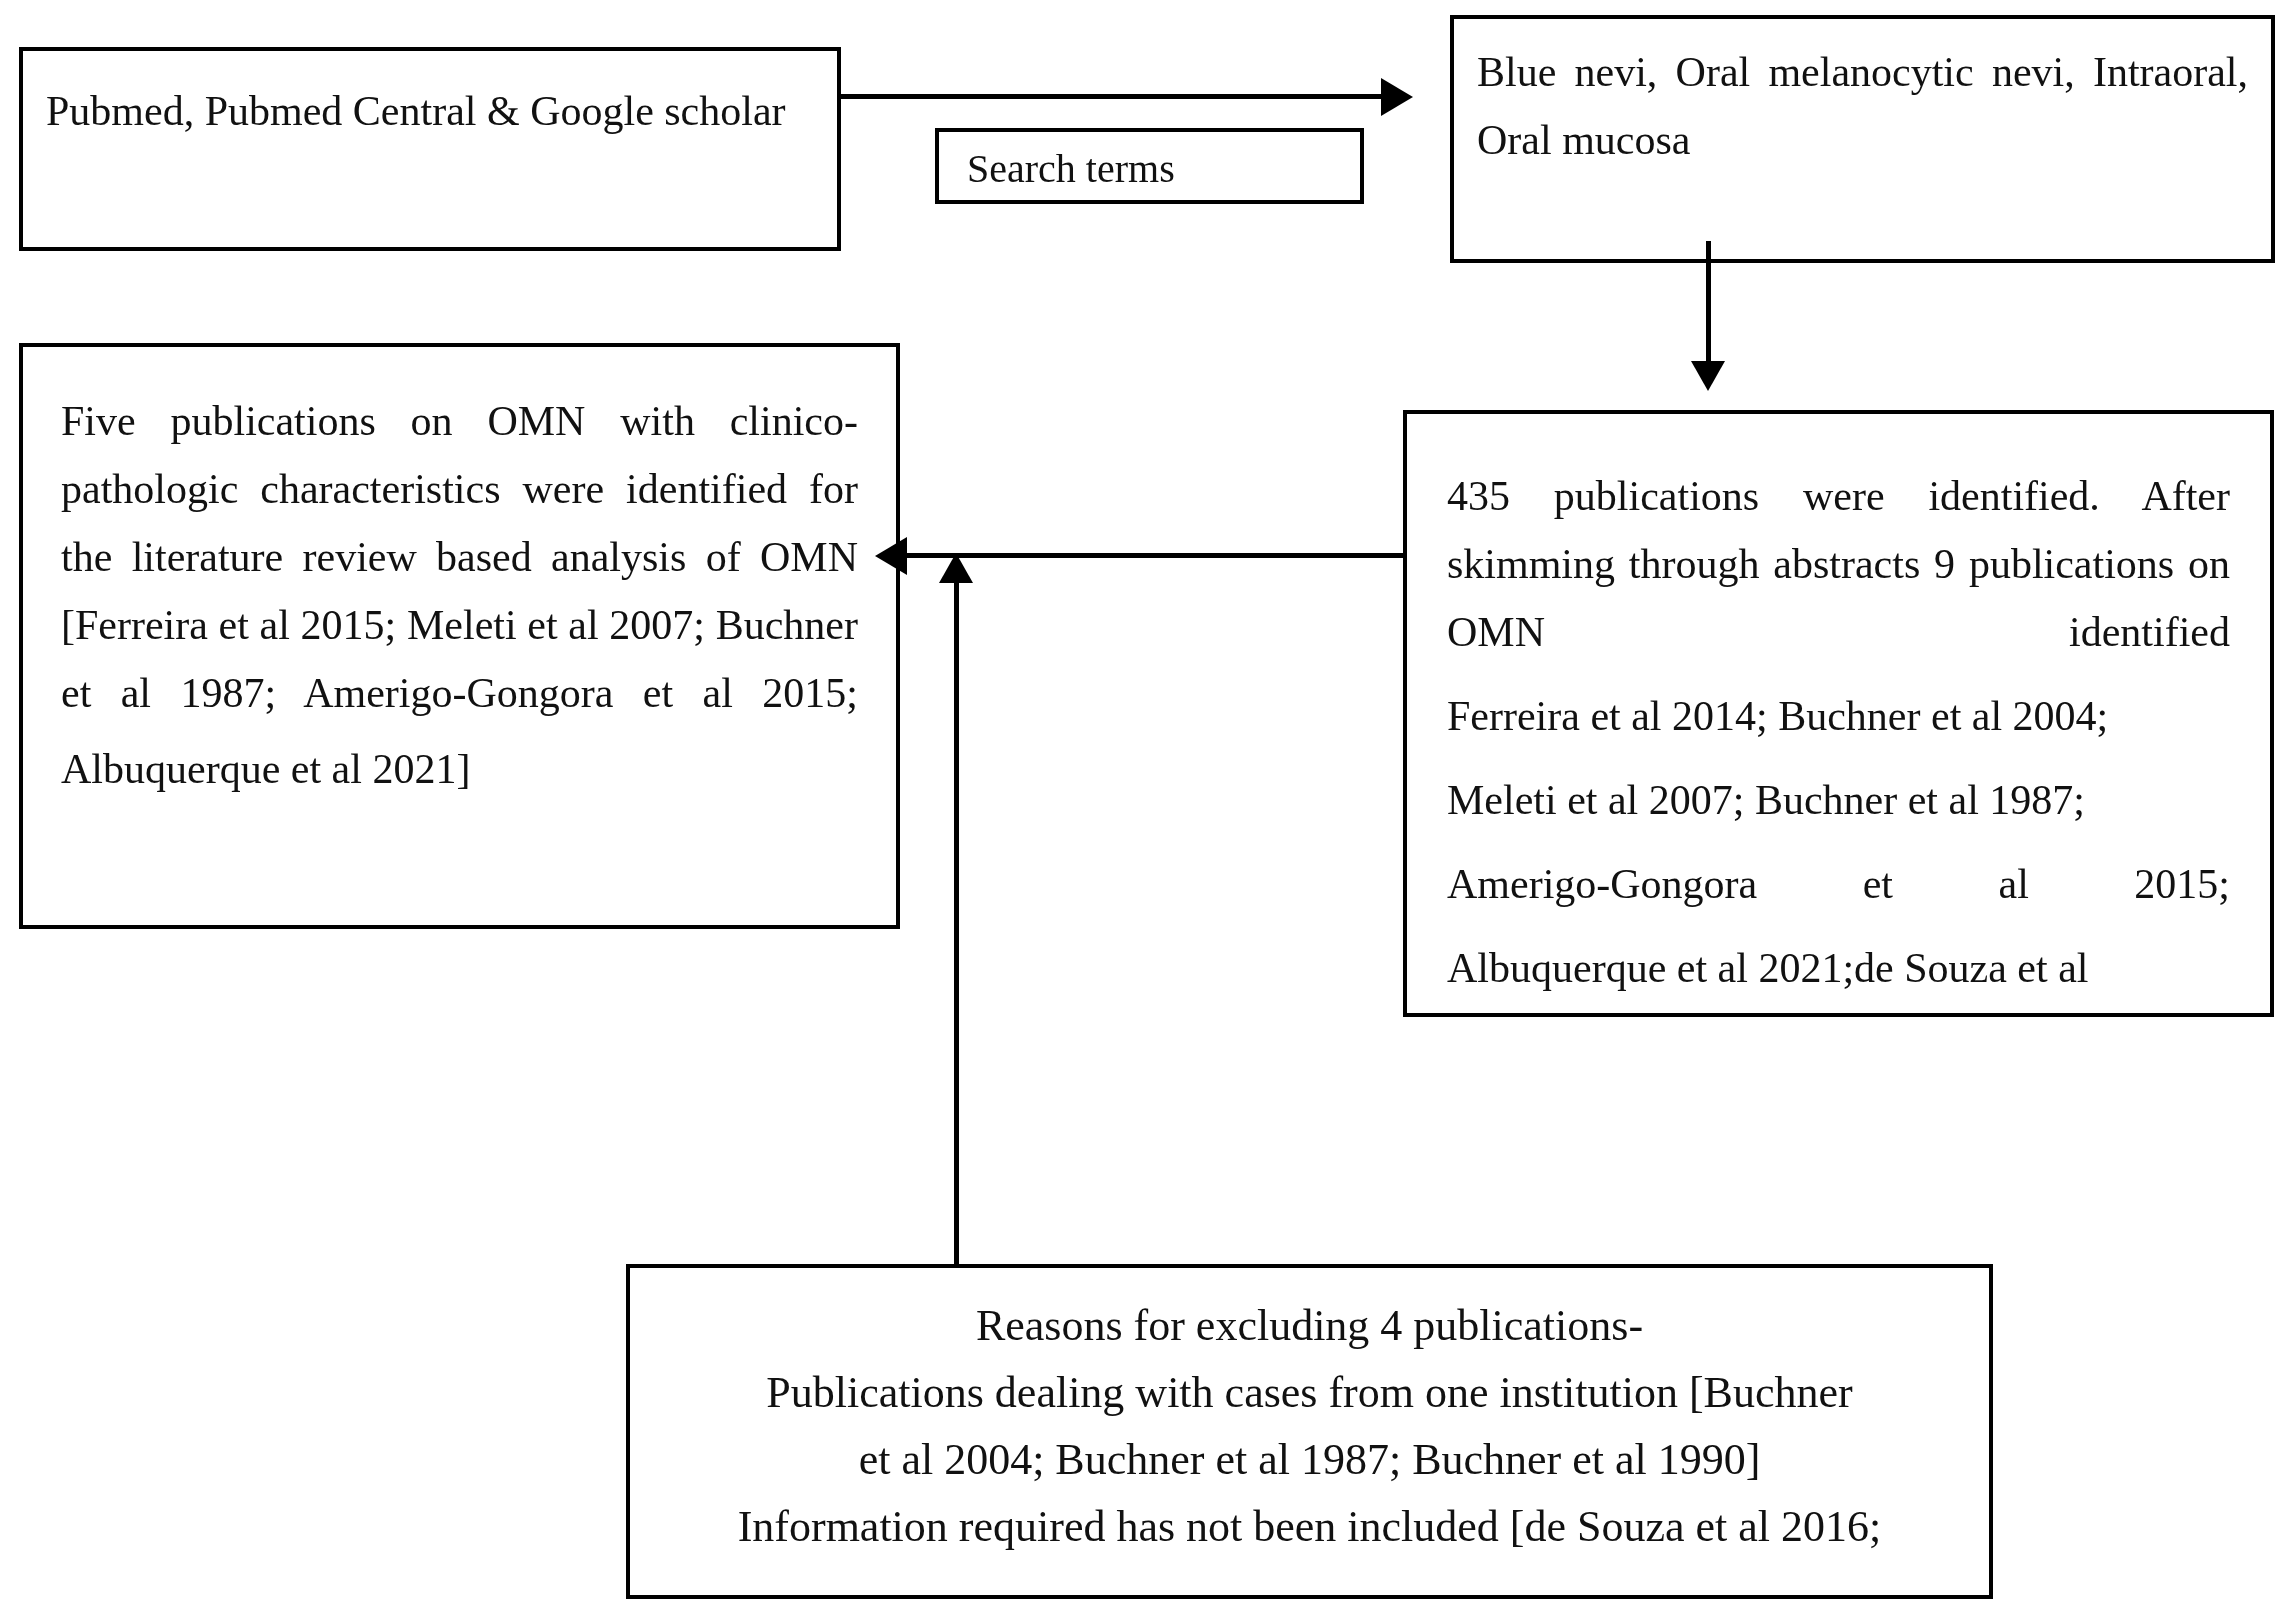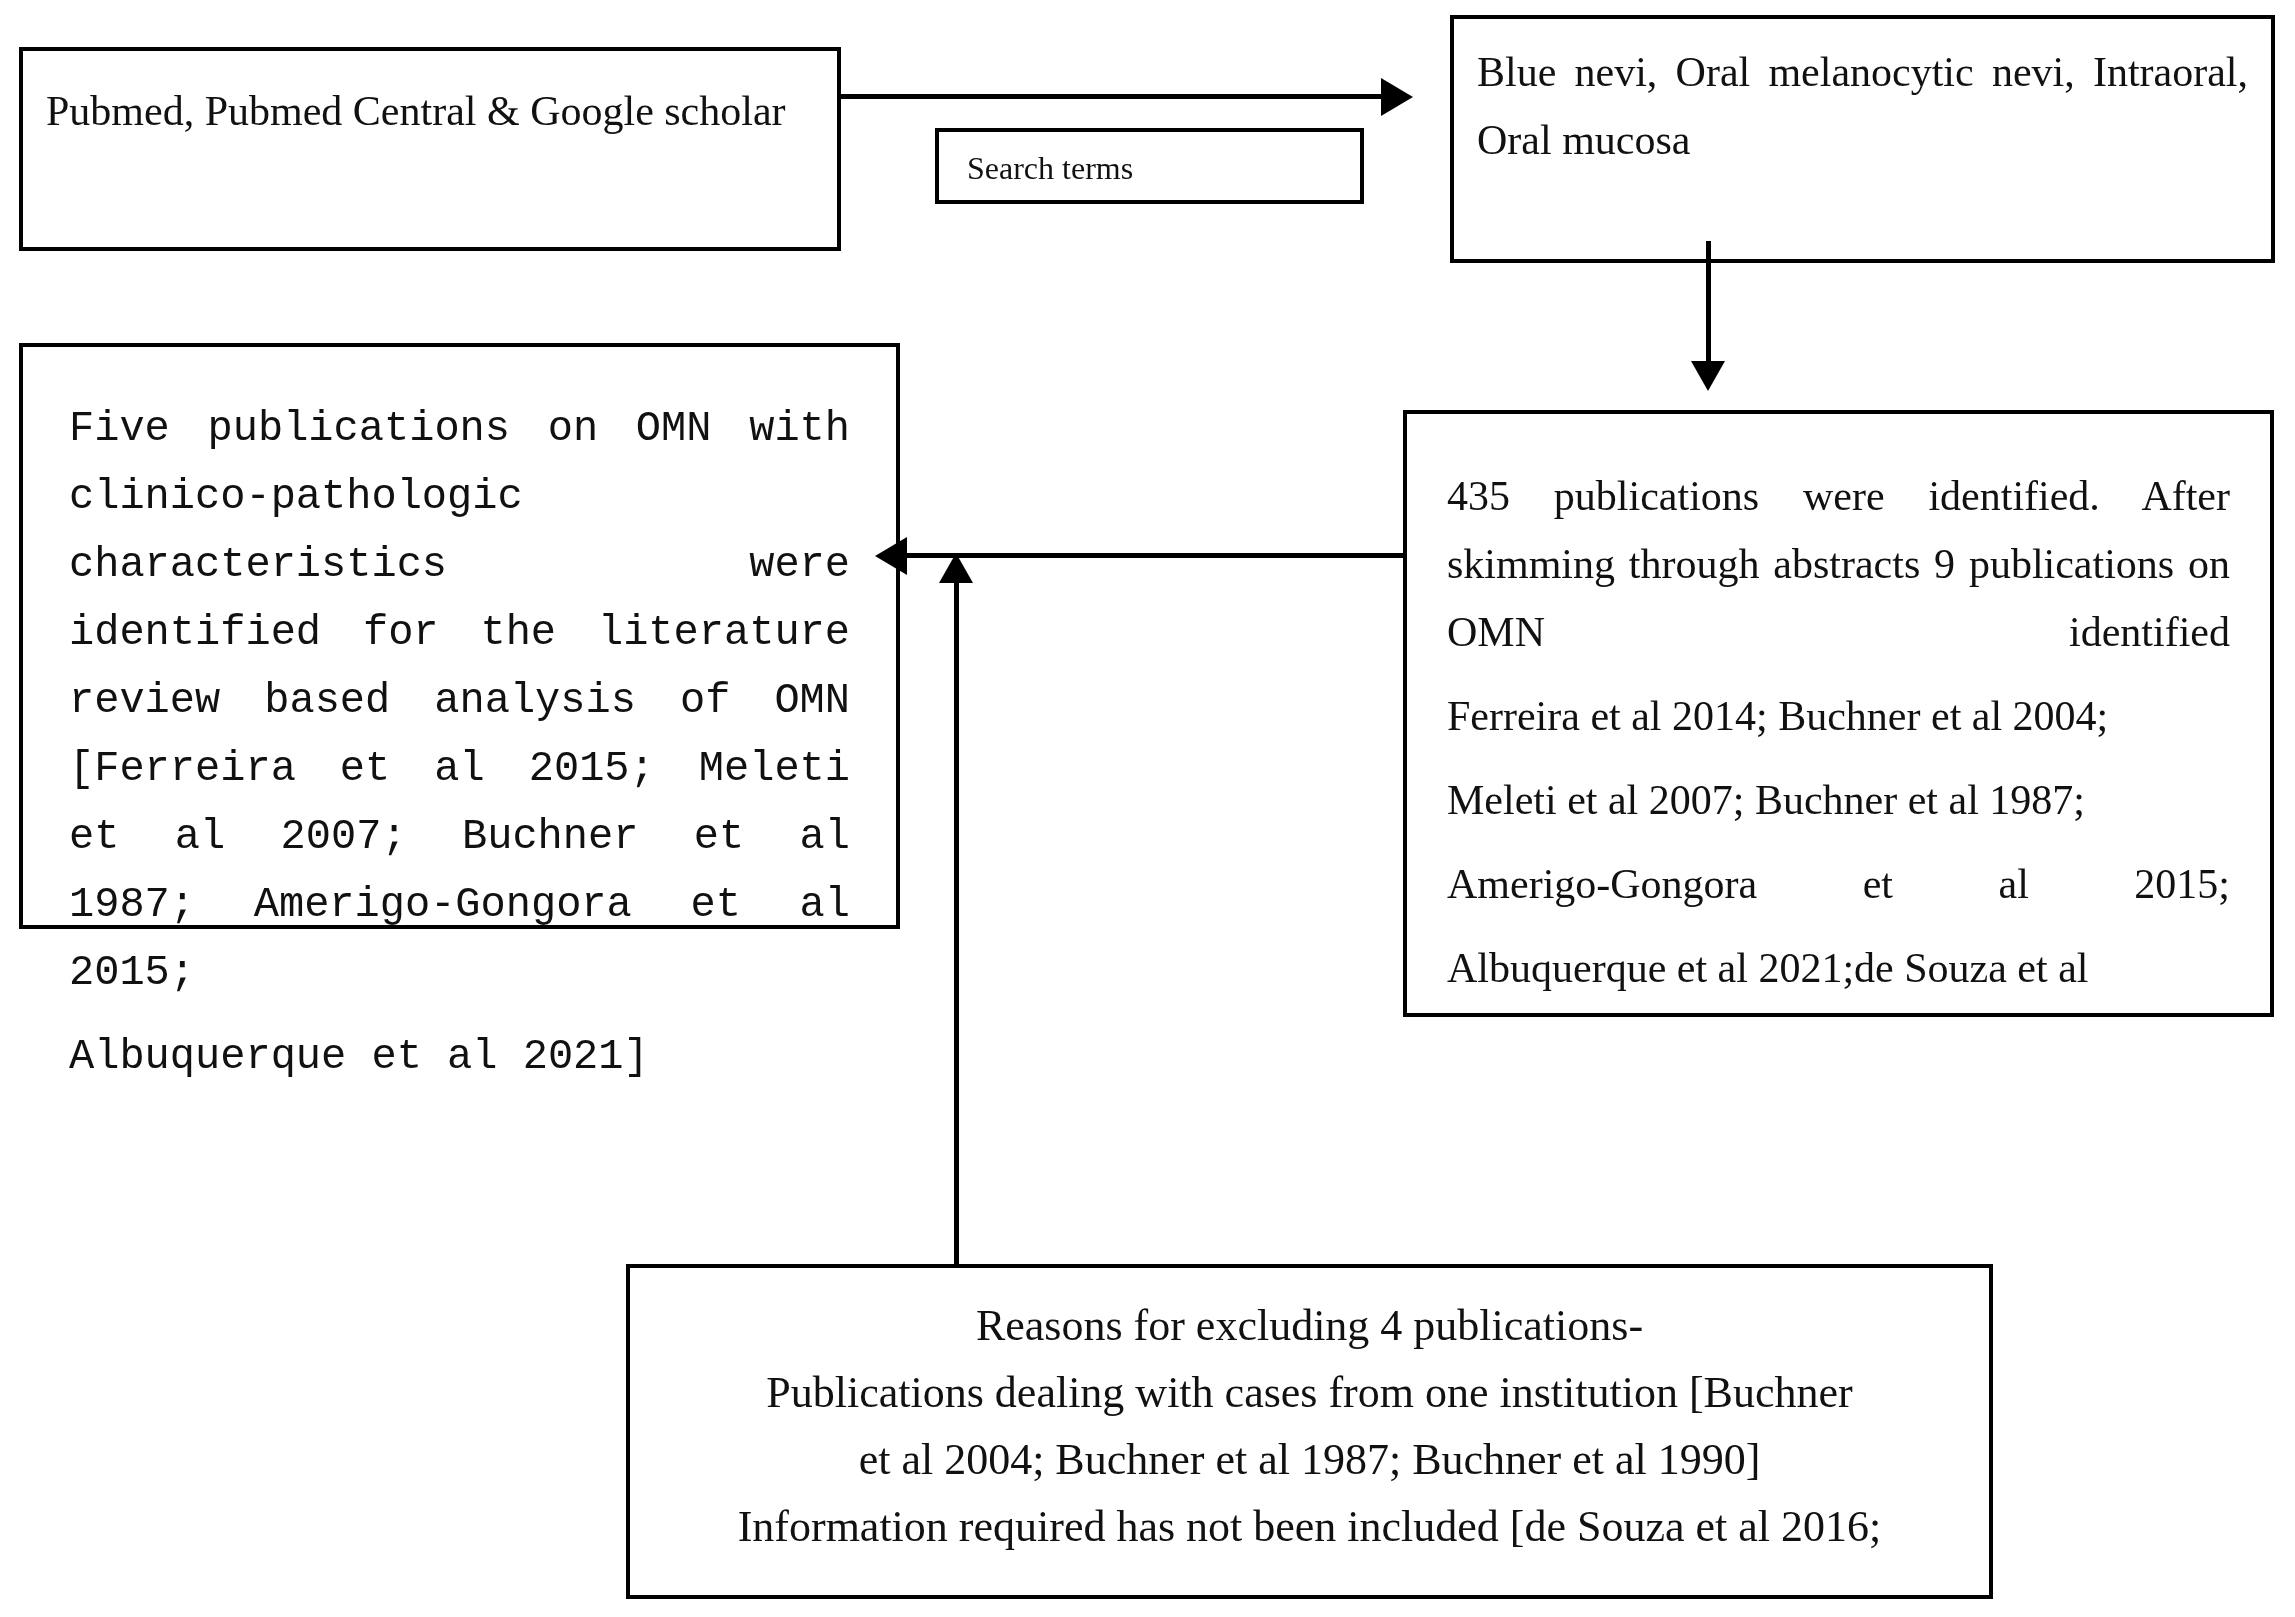--- a/index.html
+++ b/index.html
@@ -14,33 +14,33 @@
     font-size:42px;line-height:68px;
     color:#111;
   }
   .just .txt{text-align:justify;text-align-last:left;}
 
   
   #box-sources{left:19px;top:47px;width:822px;height:204px;}
   #box-sources .txt{top:26px;}
 
   #box-search-terms{left:935px;top:128px;width:429px;height:76px;}
-  #box-search-terms .txt{top:2.7px;font-size:32px;line-height:67px;padding-left:28px;}
+  #box-search-terms .txt{top:2.7px;font-size:40px;line-height:67px;padding-left:28px;}
 
   #box-keywords{left:1450px;top:15px;width:825px;height:248px;padding-left:16px;}
   #box-keywords .txt{top:19px;}
 
   #box-results{left:1403px;top:410px;width:871px;height:607px;overflow:hidden;}
   #box-results .txt{top:32px;padding:0 24px;}
   #box-results .txt p{margin:16px;font-family:Liberation Serif, serif;}
   #box-results .txt p.j{text-align:justify;text-align-last:justify;}
 
   #box-included{left:19px;top:343px;width:881px;height:586px;}
   #box-included .txt{top:32px;padding:0 30px;}
-  #box-included .txt p{margin:16px;text-align:justify;text-align-last:justify;font-family:Liberation Mono, monospace;}
+  #box-included .txt p{margin:8px;text-align:justify;text-align-last:justify;}
   #box-included .txt p.last{text-align-last:left;}
 
   #box-excluded{left:626px;top:1264px;width:1367px;height:335px;}
   #box-excluded .txt{top:24px;text-align:center;font-size:44px;line-height:67px;}
   #box-excluded .txt p{margin:0;}
 
   
   .ln{position:absolute;background:#000;}
   .hline{height:5.4px;}
   .vline{width:5.4px;}

